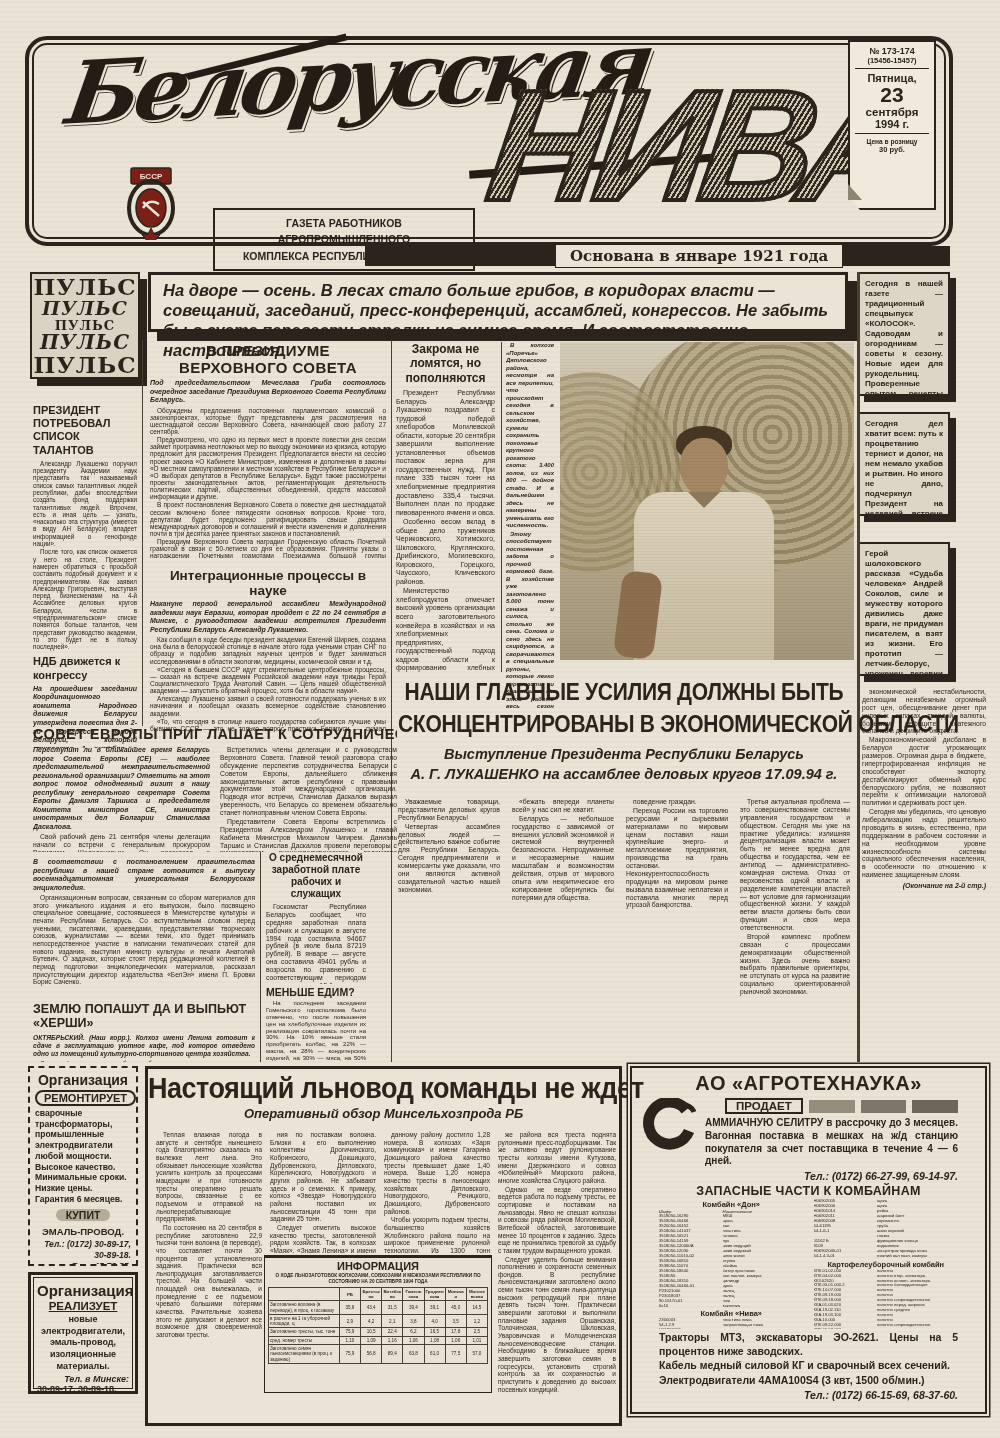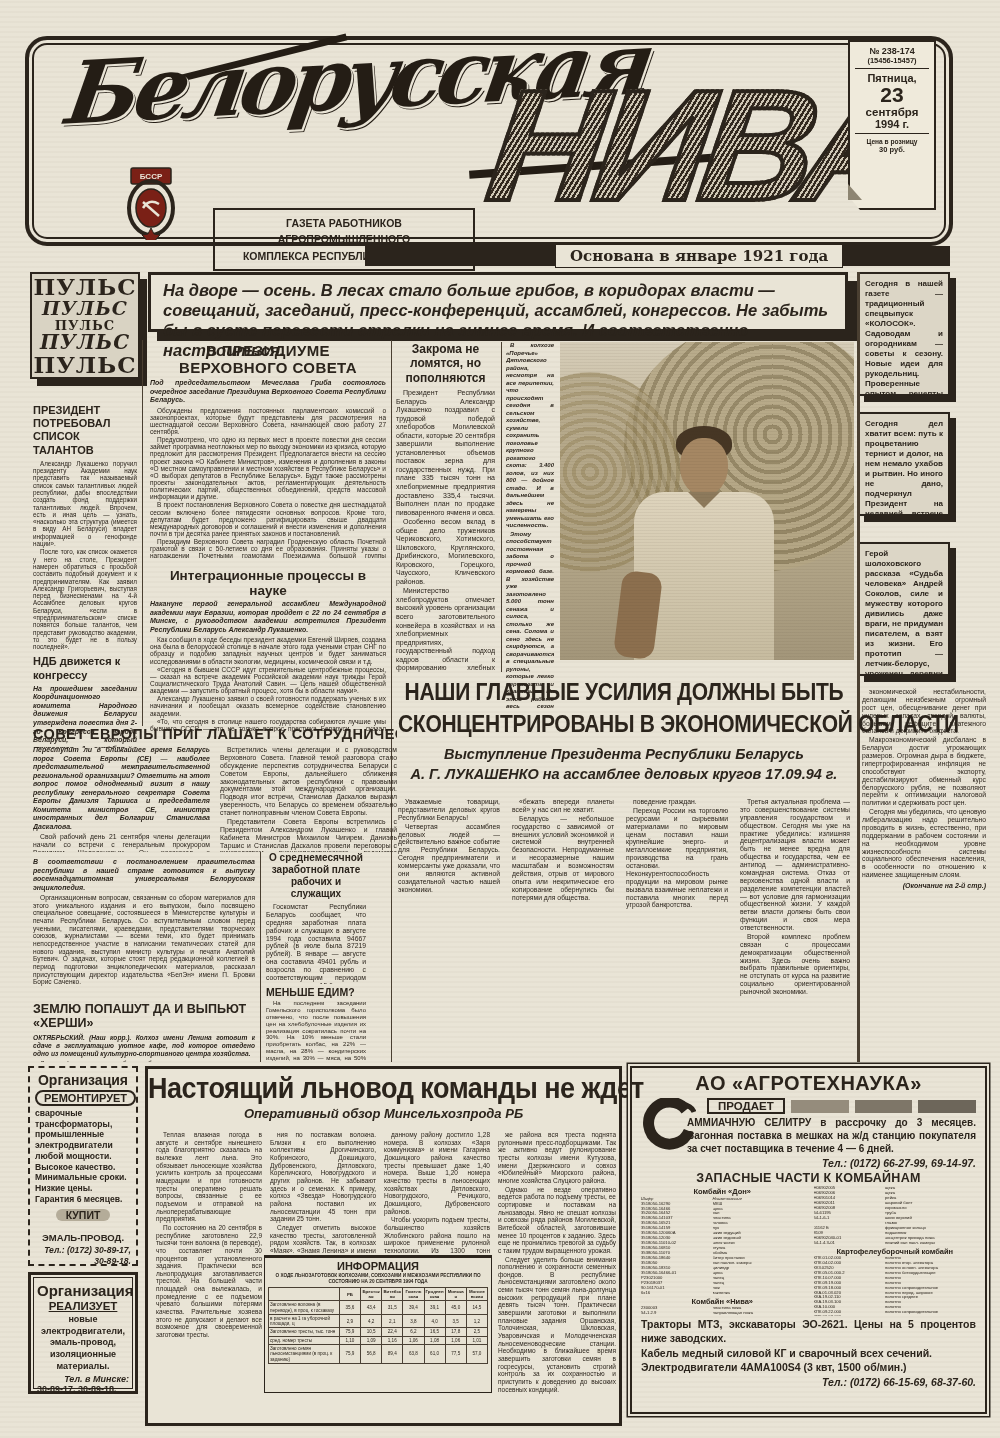--- a/index.html
+++ b/index.html
@@ -120,21 +120,21 @@
   .eatless-title{font-size:10.5px;font-weight:bold;margin:0 0 2px;}
   .eatless .p{font-size:6px;line-height:1.15;}
   
   .ad1{position:absolute;left:28px;top:1066px;width:110px;height:200px;border:2px dashed #2b241c;
        padding:4px 5px;text-align:center;overflow:hidden;box-sizing:border-box;}
   .ad-org{font-size:14px;font-weight:bold;}
   .badge-outline{display:inline-block;border:2.5px solid #2b241c;border-radius:14px;padding:0 7px;
        font-weight:bold;font-size:11px;margin:2px 0;}
   .ad1-items{font-size:8.6px;font-weight:bold;text-align:left;line-height:1.25;}
   .badge-pill{display:inline-block;background:#b4ac99;border-radius:10px;padding:0 10px;font-weight:bold;
-       font-size:10.5px;margin:3px 0 11px;}
+       font-size:10.5px;margin:3px 0 5px;}
   .ad1-buy-item{font-size:9.5px;font-weight:bold;}
   .ad-phone{font-size:8.6px;font-weight:bold;font-style:italic;text-align:right;line-height:1.3;margin-top:2px;}
   .ad2{position:absolute;left:28px;top:1272px;width:110px;height:122px;border:3px solid #2b241c;
        box-shadow:inset 0 0 0 2px #e9e4d6,inset 0 0 0 3px #2b241c;padding:7px 6px;text-align:center;
        overflow:hidden;box-sizing:border-box;}
   .ad2-org{font-size:15px;font-weight:bold;}
   .ad2-action{font-size:11.5px;font-weight:bold;text-decoration:underline;margin:1px 0 2px;}
   .ad2-items{font-size:9px;font-weight:bold;line-height:1.3;}
   .ad2-phone-label{font-size:9px;font-weight:bold;font-style:italic;text-align:right;margin-top:2px;}
   .ad2-phones{font-size:9px;font-weight:bold;text-align:left;line-height:1.25;}
@@ -152,21 +152,21 @@
        border:1.5px solid #2b241c;box-shadow:0 -2px 0 #2b241c;padding:2px 3px;box-sizing:border-box;}
   .info-title{text-align:center;font-weight:bold;font-size:11px;}
   .info-sub{text-align:center;font-weight:bold;font-size:4.7px;line-height:1.3;margin:1px 0 2px;}
   .info-table{width:100%;border-collapse:collapse;font-size:4.6px;line-height:1.15;table-layout:fixed;}
   .info-table th,.info-table td{border:0.5px solid #4a4034;padding:1px;text-align:center;word-break:break-word;}
   .info-table th{font-weight:bold;font-size:4.4px;}
   .info-table td:first-child{text-align:left;}
   .info-table .lbl{width:31%;}
   
   .agro-box{position:absolute;left:630px;top:1066px;width:357px;height:348px;border:2px solid #2b241c;
-       box-shadow:0 0 0 2px #e9e4d6,0 0 0 3.5px #2b241c;padding:4px 9px;overflow:hidden;box-sizing:border-box;}
+       box-shadow:0 0 0 2px #e9e4d6,0 0 0 3.5px #2b241c;padding:4px 27px;overflow:hidden;box-sizing:border-box;}
   .agro-title{text-align:center;font-size:20px;font-weight:bold;letter-spacing:.5px;}
   .agro-logo{position:absolute;left:10px;top:30px;width:54px;height:54px;}
   .agro-sell-row{margin:3px 0 3px 66px;display:flex;gap:6px;align-items:center;}
   .sell-label{border:2px solid #2b241c;font-weight:bold;font-size:11.5px;padding:0 9px;white-space:nowrap;}
   .grey-bar{height:13px;flex:1;}
   .gb1{background:#958c7c;} .gb2{background:#7e7668;} .gb3{background:#6d665a;}
   .agro-offer{margin-left:46px;font-size:10px;font-weight:bold;text-align:justify;line-height:1.28;}
   .agro-phone{font-size:10.5px;font-weight:bold;font-style:italic;text-align:right;margin:2px 0;}
   .parts-title{text-align:center;font-weight:bold;font-size:12.5px;margin:2px 0 1px;letter-spacing:.3px;}
   .parts-grid{display:flex;gap:10px;}
@@ -204,21 +204,21 @@
         <path d="M28 36 L44 50 M44 38 q-10 -6 -16 4" stroke="#e9e4d6" stroke-width="2.5" fill="none"></path>
         <path d="M36 62 l3 6 6 1 -4 4 1 6 -6 -3 -6 3 1 -6 -4 -4 6 -1 z" fill="#7a2016" stroke="#2b241c" stroke-width="1"></path>
       </svg>
     </div>
     <div class="gazeta-box">
       <div>ГАЗЕТА РАБОТНИКОВ АГРОПРОМЫШЛЕННОГО</div>
       <div>КОМПЛЕКСА РЕСПУБЛИКИ БЕЛАРУСЬ</div>
     </div>
   </div>
   <div class="issue-box">
-    <div class="iss-num">№ 238-174</div>
+    <div class="iss-num">№ 173-174</div>
     <div class="iss-serial">(15456-15457)</div>
     <hr class="iss-div">
     <div class="iss-weekday">Пятница,</div>
     <div class="iss-day">23</div>
     <div class="iss-month">сентября</div>
     <div class="iss-year">1994 г.</div>
     <hr class="iss-div">
     <div class="iss-price-label">Цена в розницу</div>
     <div class="iss-price">30 руб.</div>
   </div>

